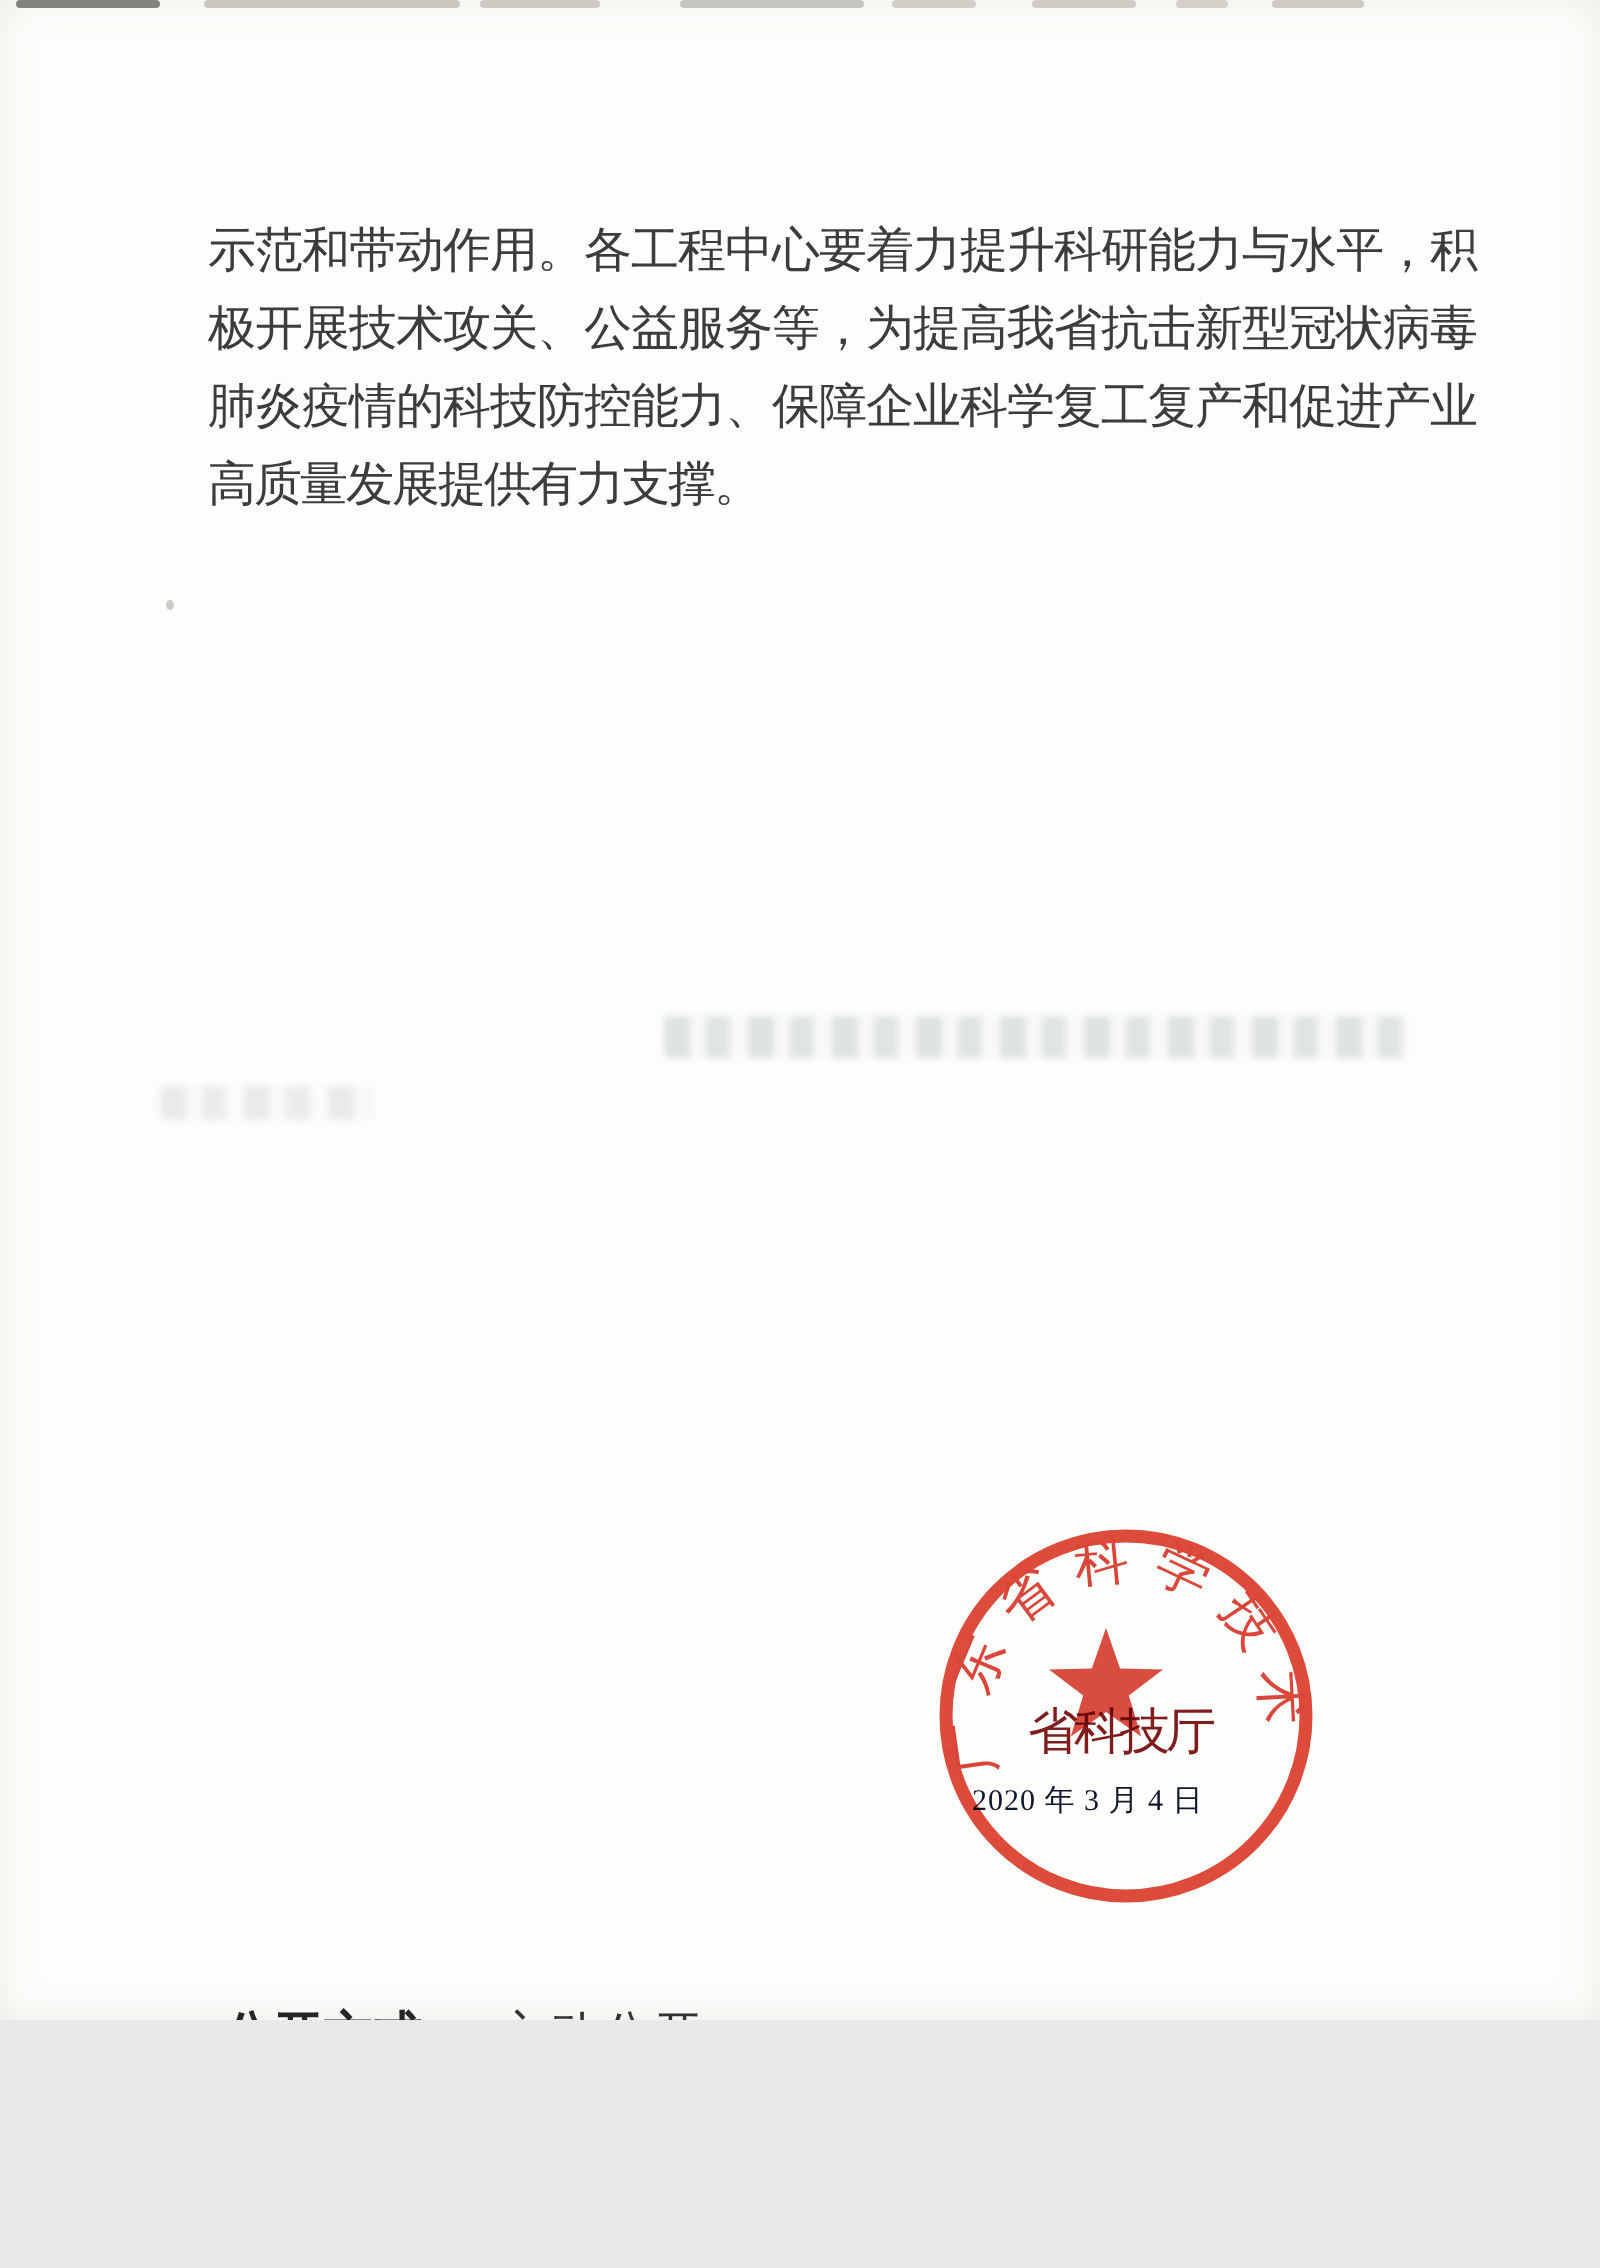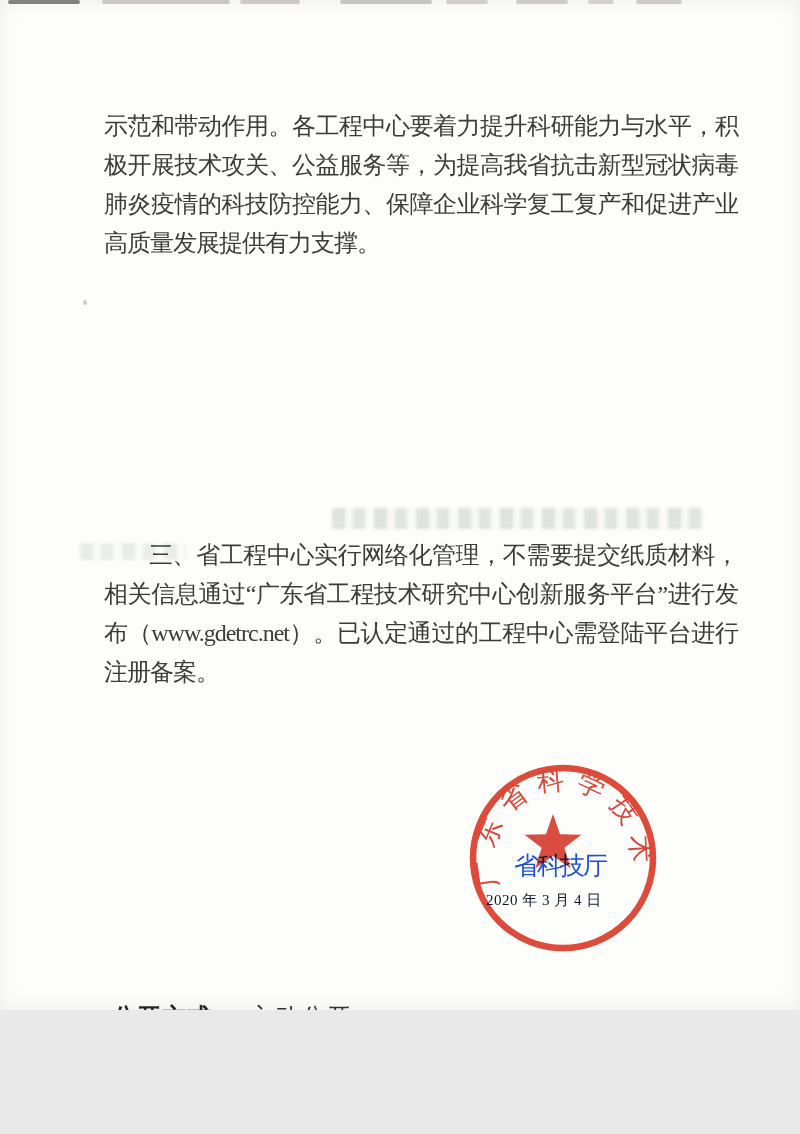--- a/index.html
+++ b/index.html
@@ -29,21 +29,21 @@
   }
   .indent { text-indent:45px; }
   #para-1 { top:107px; }
   #para-2 { top:262px; }
   #para-3 { top:536px; }
   #attachment-line { top:729px; }
 
   
   #sig-agency {
     position:absolute; left:514px; top:849px;
-    font-size:25px; letter-spacing:-2px; color:#1d4ed8;
+    font-size:25px; letter-spacing:-2px; color:#7f1d1d;
   }
   #sig-date {
     position:absolute; left:486px; top:891px;
     font-size:15px; letter-spacing:0.5px; color:#0f172a;
   }
   #seal {
     position:absolute; left:463px; top:758px;
     width:200px; height:200px;
     mix-blend-mode:multiply;
     opacity:0.92;
@@ -95,21 +95,20 @@
   <div class="scan-dash" style="left:446px;width:42px;background:#d1cfc8;"></div>
   <div class="scan-dash" style="left:516px;width:52px;background:#cfccc5;"></div>
   <div class="scan-dash" style="left:588px;width:26px;background:#d3d1ca;"></div>
   <div class="scan-dash" style="left:636px;width:46px;background:#cecbc4;"></div>
   <div class="speckle" style="left:83px;top:300px;"></div>
 
   <div id="ghost-1" class="ghost"></div>
   <div id="ghost-2" class="ghost"></div>
 
   <p id="para-1" class="para">示范和带动作用。各工程中心要着力提升科研能力与水平，积极开展技术攻关、公益服务等，为提高我省抗击新型冠状病毒肺炎疫情的科技防控能力、保障企业科学复工复产和促进产业高质量发展提供有力支撑。</p>
-  <p id="para-3" class="para indent">三、省工程中心实行网络化管理，不需要提交纸质材料，相关信息通过“广东省工程技术研究中心创新服务平台”进行发布（www.gdetrc.net）。已认定通过的工程中心需登陆平台进行注册备案。</p>
 
 
   <div id="sig-agency">省科技厅</div>
   <div id="sig-date">2020 年 3 月 4 日</div>
 
   <svg id="seal" viewBox="-100 -100 200 200" xmlns="http://www.w3.org/2000/svg">
     <circle cx="0" cy="0" r="90" fill="none" stroke="#dd3b2b" stroke-width="6.5"></circle>
     <path id="seal-text-arc" d="M -62.4 29.1 A 68.9 68.9 0 1 1 62.4 29.1" fill="none"></path>
     <text>
       <textPath href="#seal-text-arc" startOffset="2">广东省科学技术厅</textPath>

